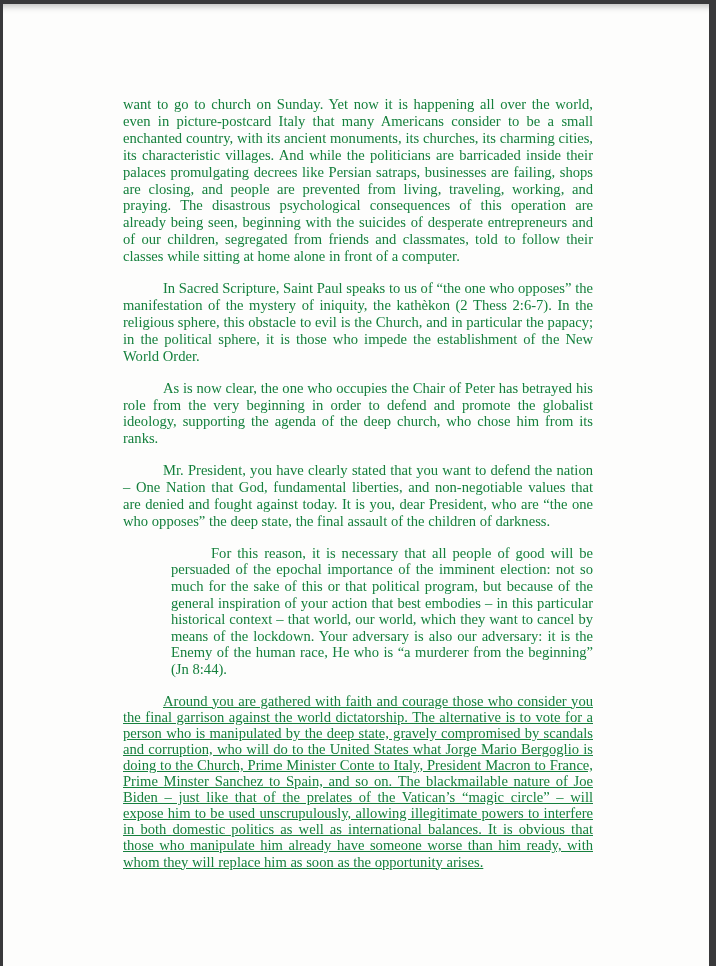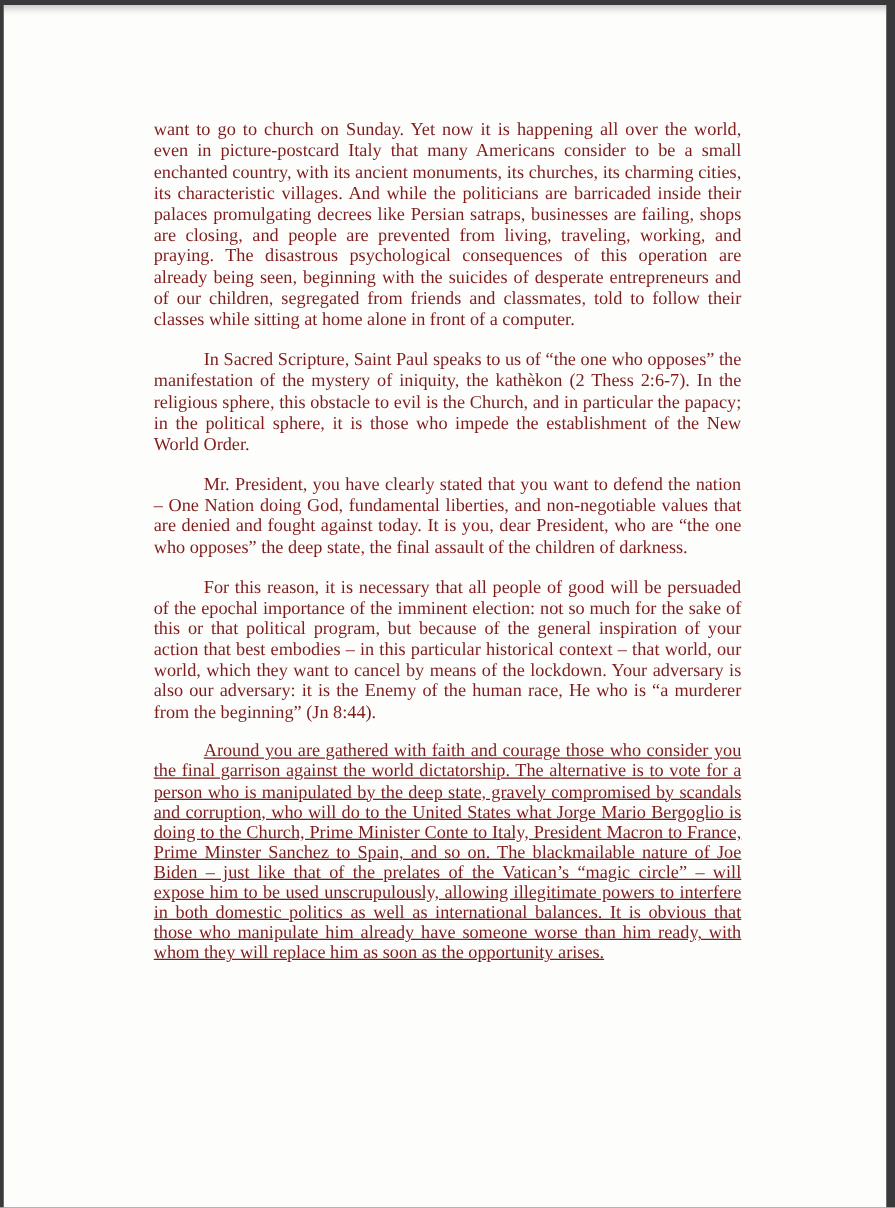--- a/index.html
+++ b/index.html
@@ -20,43 +20,44 @@
     background: #fdfdfc;
     box-shadow: inset 0 9px 7px -7px rgba(0,0,0,0.28);
   }
   .letter-text {
     position: absolute;
     left: 120px;
     top: 92px;
     width: 470px;
     font-size: 14.6px;
     line-height: 16.9px;
-    color: #7f1d1d;
+    color: #15803d;
     text-align: justify;
   }
   .para {
     margin: 0 0 15px 0;
     text-indent: 40px;
   }
   .para.no-indent { text-indent: 0; }
-  .para.p5 { line-height: 16.6px; }
+  .para.p5 { line-height: 16.6px; margin-left: 48px; }
   .para.p6 { line-height: 16.1px; text-decoration: underline; }
   .italic { }
 </style>
 </head>
 <body>
 
 <div class="page">
   <div class="letter-text">
 
     <p class="para no-indent"><span>want to go to church on Sunday. Yet now it is happening all over the world, even in picture-postcard Italy that many Americans consider to be a small enchanted country, with its ancient monuments, its churches, its charming cities, its characteristic villages. And while the politicians are barricaded inside their palaces promulgating decrees like Persian satraps, businesses are failing, shops are closing, and people are prevented from living, traveling, working, and praying. The disastrous psychological consequences of this operation are already being seen, beginning with the suicides of desperate entrepreneurs and of our children, segregated from friends and classmates, told to follow their classes while sitting at home alone in front of a computer.</span></p>
 
     <p class="para"><span>In Sacred Scripture, Saint Paul speaks to us of “the one who opposes” the manifestation of the </span><span class="italic">mystery of iniquity</span><span>, the </span><span class="italic">kathèkon</span><span> (2 Thess 2:6-7). In the religious sphere, this obstacle to evil is the Church, and in particular the papacy; in the political sphere, it is those who impede the establishment of the New World Order.</span></p>
 
+    <p class="para"><span>As is now clear, the one who occupies the Chair of Peter has betrayed his role from the very beginning in order to defend and promote the globalist ideology, supporting the agenda of the deep church, who chose him from its ranks.</span></p>
 
-    <p class="para"><span>Mr. President, you have clearly stated that you want to defend the nation – </span><span class="italic">One Nation doing God</span><span>, fundamental liberties, and non-negotiable values that are denied and fought against today. It is you, dear President, who are “the one who opposes” the deep state, the final assault of the children of darkness.</span></p>
+    <p class="para"><span>Mr. President, you have clearly stated that you want to defend the nation – </span><span class="italic">One Nation that God</span><span>, fundamental liberties, and non-negotiable values that are denied and fought against today. It is you, dear President, who are “the one who opposes” the deep state, the final assault of the children of darkness.</span></p>
 
     <p class="para p5"><span>For this reason, it is necessary that all people of good will be persuaded of the epochal importance of the imminent election: not so much for the sake of this or that political program, but because of the general inspiration of your action that best embodies – in this particular historical context – that world, our world, which they want to cancel by means of the lockdown. Your adversary is also our adversary: it is the Enemy of the human race, He who is “a murderer from the beginning” (Jn 8:44).</span></p>
 
     <p class="para p6"><span>Around you are gathered with faith and courage those who consider you the final garrison against the world dictatorship. The alternative is to vote for a person who is manipulated by the deep state, gravely compromised by scandals and corruption, who will do to the United States what Jorge Mario Bergoglio is doing to the Church, Prime Minister Conte to Italy, President Macron to France, Prime Minster Sanchez to Spain, and so on. The blackmailable nature of Joe Biden – just like that of the prelates of the Vatican’s “magic circle” – will expose him to be used unscrupulously, allowing illegitimate powers to interfere in both domestic politics as well as international balances. It is obvious that those who manipulate him already have someone worse than him ready, with whom they will replace him as soon as the opportunity arises.</span></p>
 
   </div>
 </div>
 
 </body></html>

